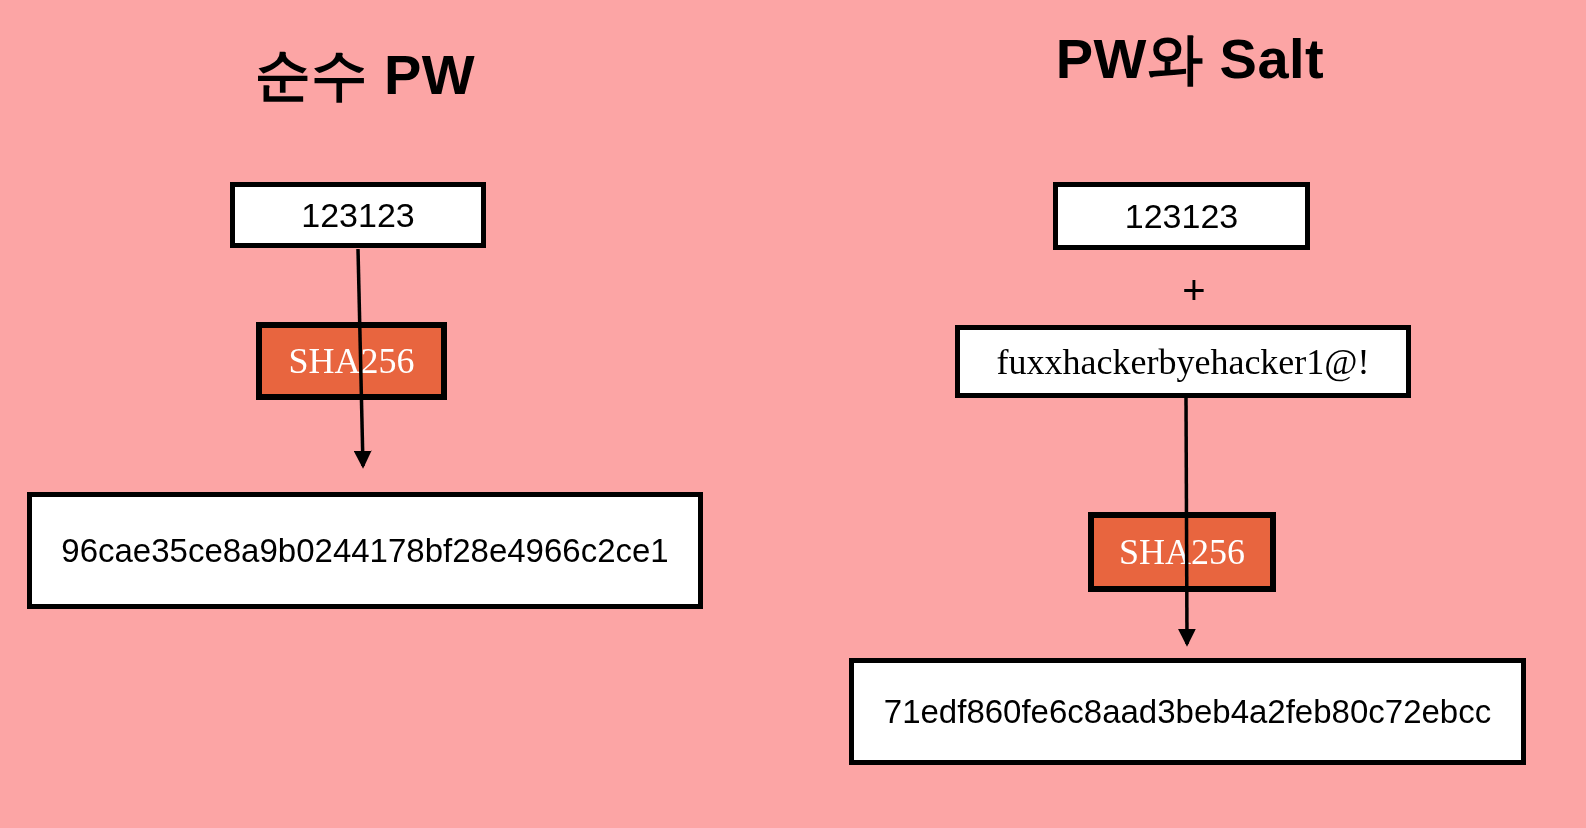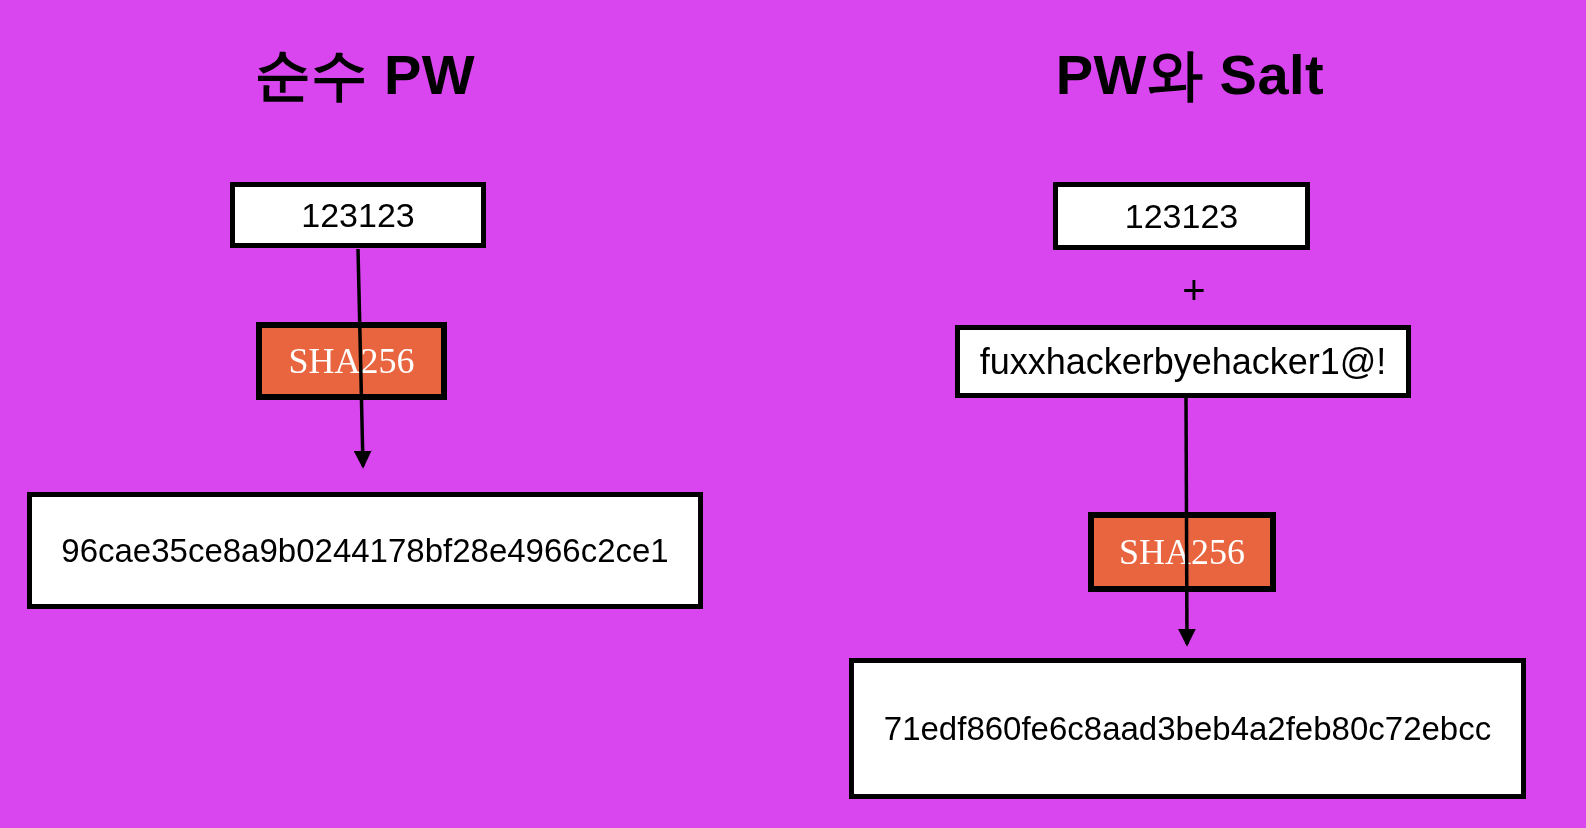--- a/index.html
+++ b/index.html
@@ -5,21 +5,21 @@
   * { margin: 0; padding: 0; box-sizing: border-box; }
   html, body { background: #ffffff; }
   body {
     font-family: "Liberation Sans", "DejaVu Sans", sans-serif;
     color: #000000;
   }
   .canvas {
     position: relative;
     width: 1586px;
     height: 828px;
-    background: #d946ef;
+    background: #fca5a5;
     overflow: hidden;
   }
   .title {
     position: absolute;
     text-align: center;
     font-size: 56px;
     font-weight: 700;
     letter-spacing: 0.5px;
     color: #000000;
     white-space: nowrap;
@@ -75,37 +75,37 @@
   </div>
 
   <div class="box hashfn-box" style="left: 256px; top: 322px; width: 191px; height: 78px; background: rgb(232, 101, 63); color: rgb(255, 255, 255);">
     <span>SHA256</span>
   </div>
 
   <div class="box hash-box" style="left:27px; top:492px; width:676px; height:117px;">
     <span>96cae35ce8a9b0244178bf28e4966c2ce1</span>
   </div>
 
-  <div class="title" style="left:990px; top:38px; width:400px;text-align:center;">PW와 Salt</div>
+  <div class="title" style="left:990px; top:22px; width:400px;text-align:center;">PW와 Salt</div>
 
   <div class="box value-box" style="left:1053px; top:182px; width:257px; height:68px;">
     <span>123123</span>
   </div>
 
   <div class="plus" style="left:1144px; top:268px;">+</div>
 
-  <div class="box salt-box" style="left:955px; top:325px; width:456px; height:73px;">
+  <div class="box salt-box" style="left:955px; top:325px; width:456px; height:73px;font-family:Liberation Serif, serif;">
     <span>fuxxhackerbyehacker1@!</span>
   </div>
 
   <div class="box hashfn-box" style="left: 1088px; top: 512px; width: 188px; height: 80px; background: rgb(232, 101, 63); color: rgb(255, 255, 255);">
     <span>SHA256</span>
   </div>
 
-  <div class="box hash-box" style="left:849px; top:658px; width:677px; height:141px;">
+  <div class="box hash-box" style="left:849px; top:658px; width:677px; height:107px;">
     <span>71edf860fe6c8aad3beb4a2feb80c72ebcc</span>
   </div>
 
   <svg class="arrow-layer" viewBox="0 0 1586 828">
     <defs>
       <marker id="arrowhead" markerUnits="userSpaceOnUse" markerWidth="18" markerHeight="18" viewBox="0 0 10 10" refX="8.5" refY="5" orient="auto">
         <path d="M0,0 L10,5 L0,10 z" fill="#000000"></path>
       </marker>
     </defs>
     <line x1="358" y1="249" x2="363" y2="466" stroke="#000000" stroke-width="3.5" marker-end="url(#arrowhead)"></line>

